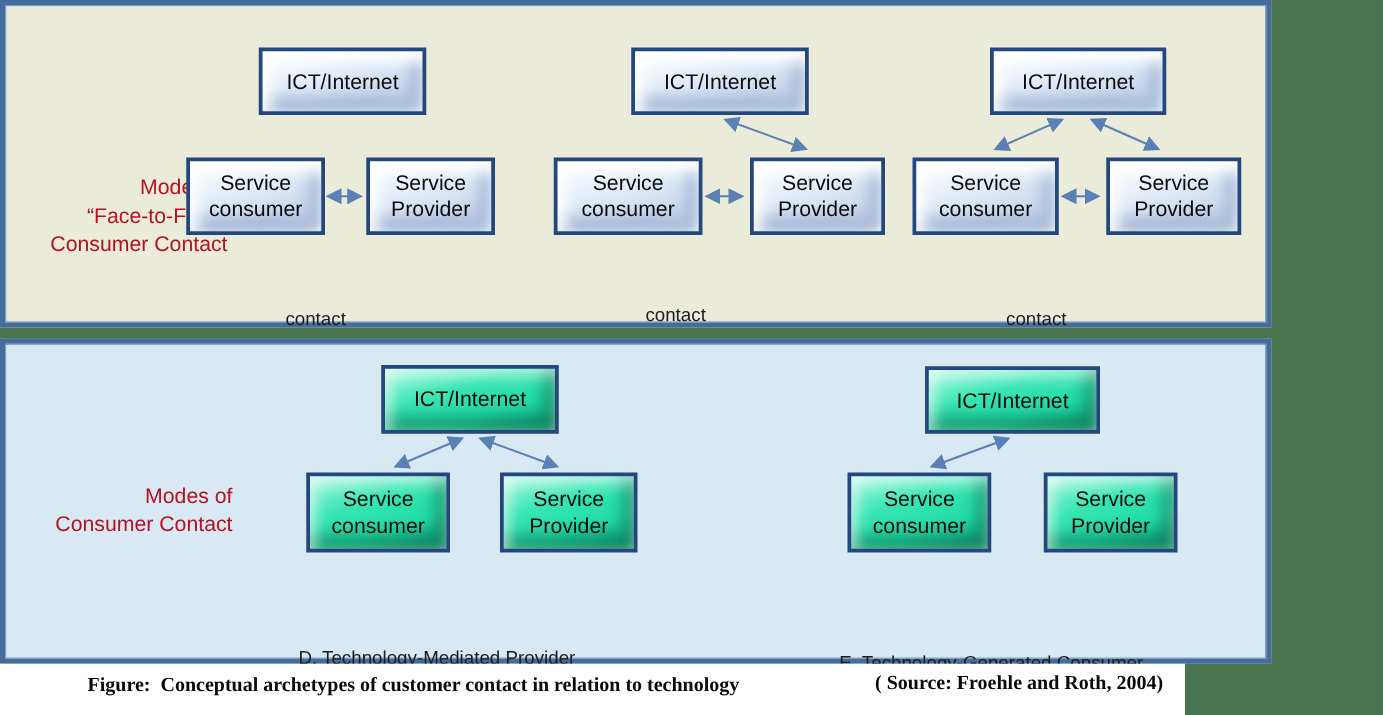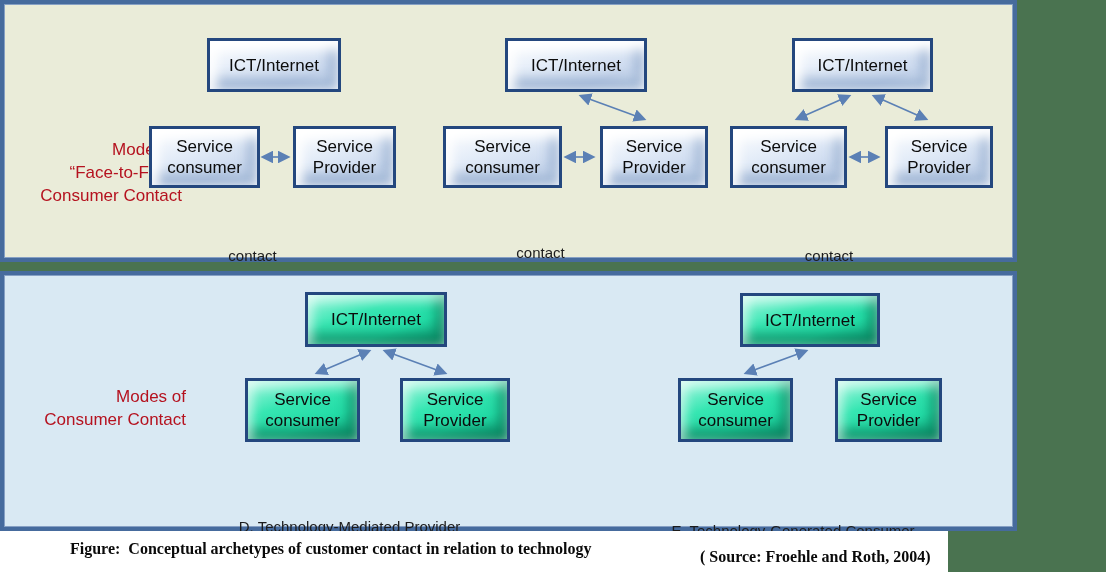--- a/index.html
+++ b/index.html
@@ -126,16 +126,16 @@
       <line x1="849" y1="96" x2="797" y2="119" marker-start="url(#arr)" marker-end="url(#arr)"></line>
       <line x1="874" y1="96" x2="926" y2="119" marker-start="url(#arr)" marker-end="url(#arr)"></line>
       <line x1="369" y1="351" x2="317" y2="373" marker-start="url(#arr)" marker-end="url(#arr)"></line>
       <line x1="385" y1="351" x2="445" y2="373" marker-start="url(#arr)" marker-end="url(#arr)"></line>
       <line x1="806" y1="351" x2="746" y2="373" marker-start="url(#arr)" marker-end="url(#arr)"></line>
     </g>
   </svg>
 
   <div id="caption-bar">
     <span class="serif-caption" style="left:32px;top:9px;margin-left:38px;">Figure:  Conceptual archetypes of customer contact in relation to technology</span>
-    <span class="serif-caption" style="left:700px;top:17px;">( Source: Froehle and Roth, 2004)</span>
+    <span class="serif-caption" style="left:700px;top:7px;">( Source: Froehle and Roth, 2004)</span>
   </div>
 
 </div>
 
 </body></html>

